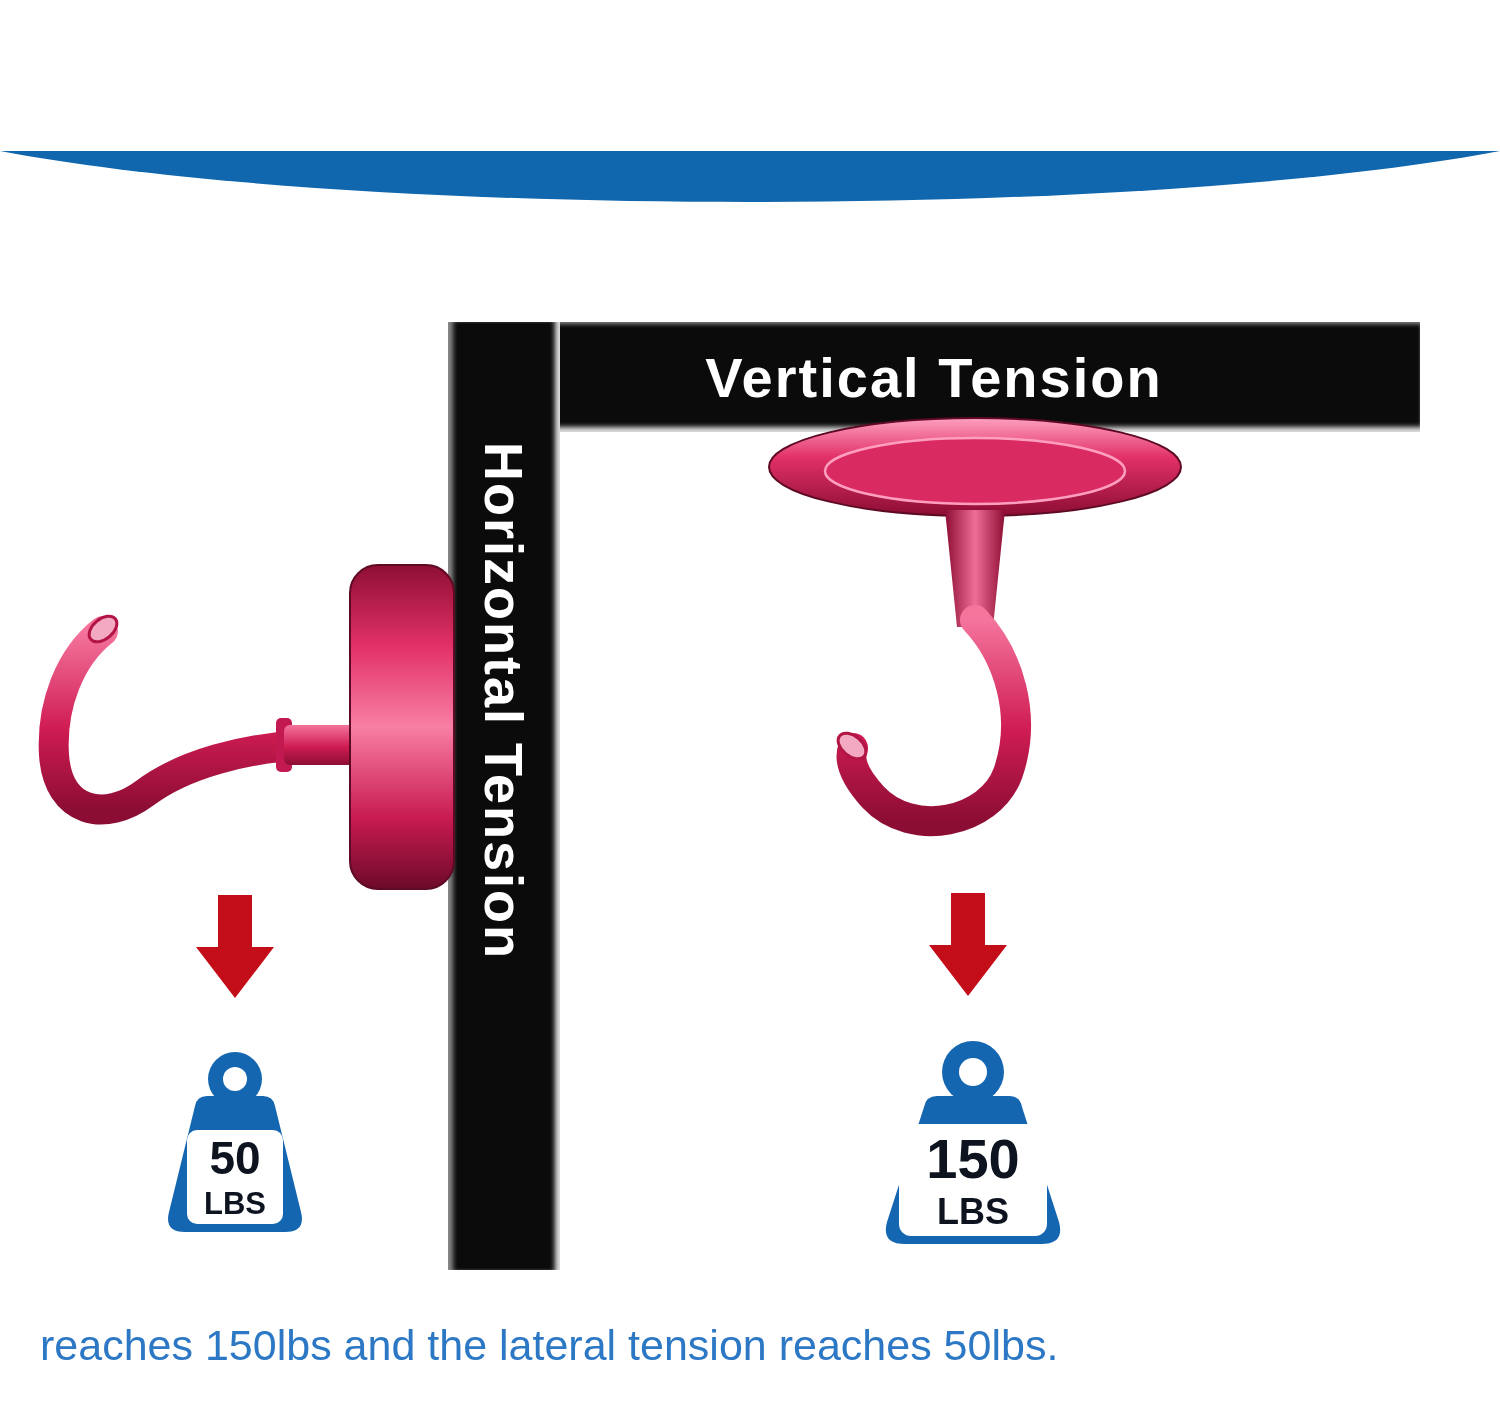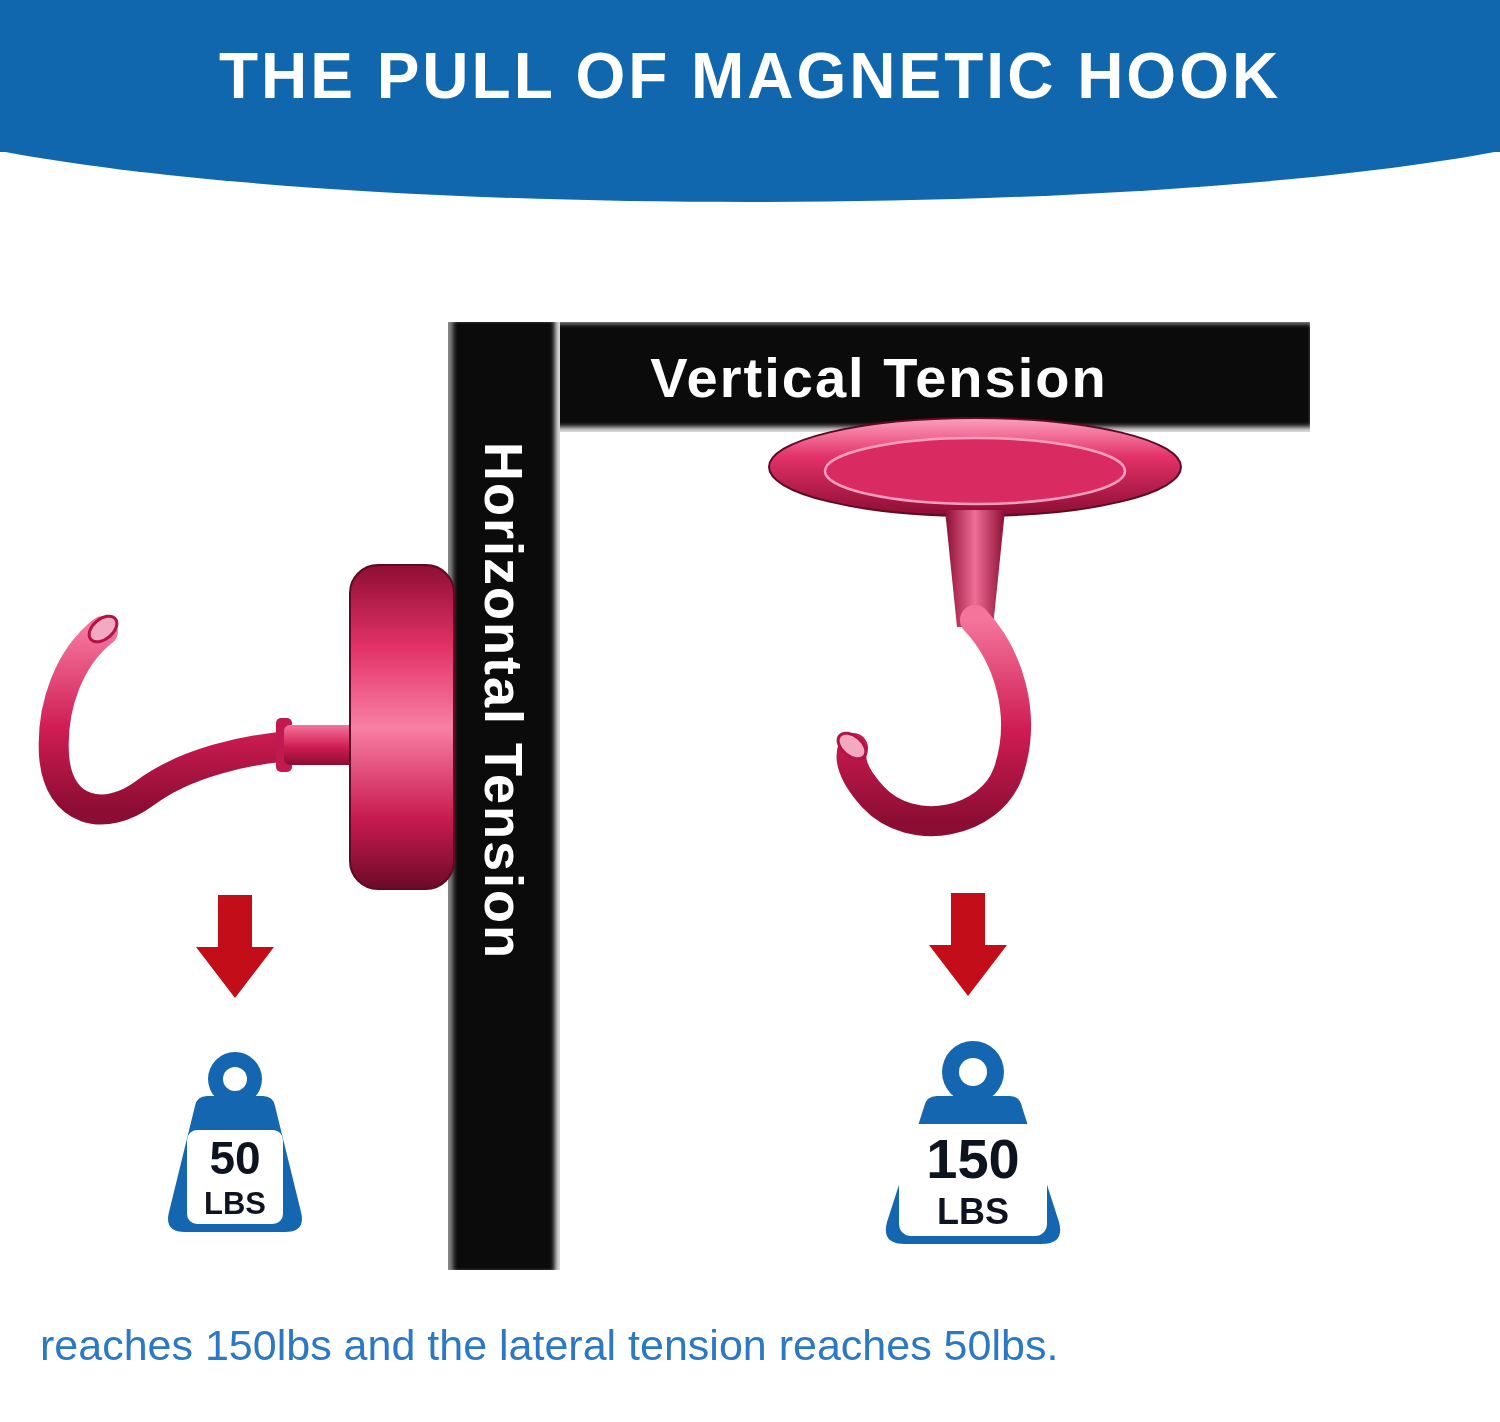--- a/index.html
+++ b/index.html
@@ -6,21 +6,21 @@
   .page{position:relative;width:1500px;height:1422px;background:#ffffff;overflow:hidden;
         font-family:"Liberation Sans",sans-serif;}
 
   
   .header{position:absolute;left:0;top:0;width:1500px;height:152px;background:#1067ae;
           display:flex;align-items:center;justify-content:center;z-index:2;}
   .header-title{color:#ffffff;font-size:64px;font-weight:bold;letter-spacing:3px;white-space:nowrap;}
   .header-curve{position:absolute;left:0;top:151px;width:1500px;height:70px;z-index:2;display:block;}
 
   
-  .bar-h{position:absolute;left:448px;top:322px;width:862px;height:110px;background:#0b0b0b;
+  .bar-h{position:absolute;left:448px;top:322px;width:972px;height:110px;background:#0b0b0b;
          display:flex;align-items:center;justify-content:center;z-index:3;
          box-shadow:inset 0 -8px 5px -3px #dedede, inset 0 4px 4px -2px #8a8a8a;}
   .bar-h-label{color:#ffffff;font-size:56px;font-weight:bold;letter-spacing:2px;white-space:nowrap;}
   .bar-v{position:absolute;left:448px;top:322px;width:112px;height:948px;background:#0b0b0b;
          display:flex;justify-content:center;z-index:4;
          box-shadow:inset -8px 0 5px -3px #dedede, inset 8px 0 5px -3px #8a8a8a;}
   .bar-v-label{writing-mode:vertical-rl;color:#ffffff;font-size:54px;font-weight:bold;
                letter-spacing:2px;padding-top:120px;white-space:nowrap;}
 
   
@@ -34,23 +34,20 @@
 
   
   .caption{position:absolute;left:40px;top:1318px;width:1440px;color:#2c78c4;
            font-size:43px;line-height:1.3;z-index:2;}
 </style>
 </head>
 <body>
 
 <div class="page">
 
-  <div class="header">
-    <div class="header-title">THE PULL OF MAGNETIC HOOK</div>
-  </div>
   <svg class="header-curve" viewBox="0 0 1500 70" preserveAspectRatio="none">
     <path d="M0,0 L1500,0 C1140,68 360,68 0,0 Z" fill="#1067ae"></path>
   </svg>
 
   <div class="bar-h">
     <div class="bar-h-label">Vertical Tension</div>
   </div>
 
   <div class="bar-v">
     <div class="bar-v-label">Horizontal Tension</div>

